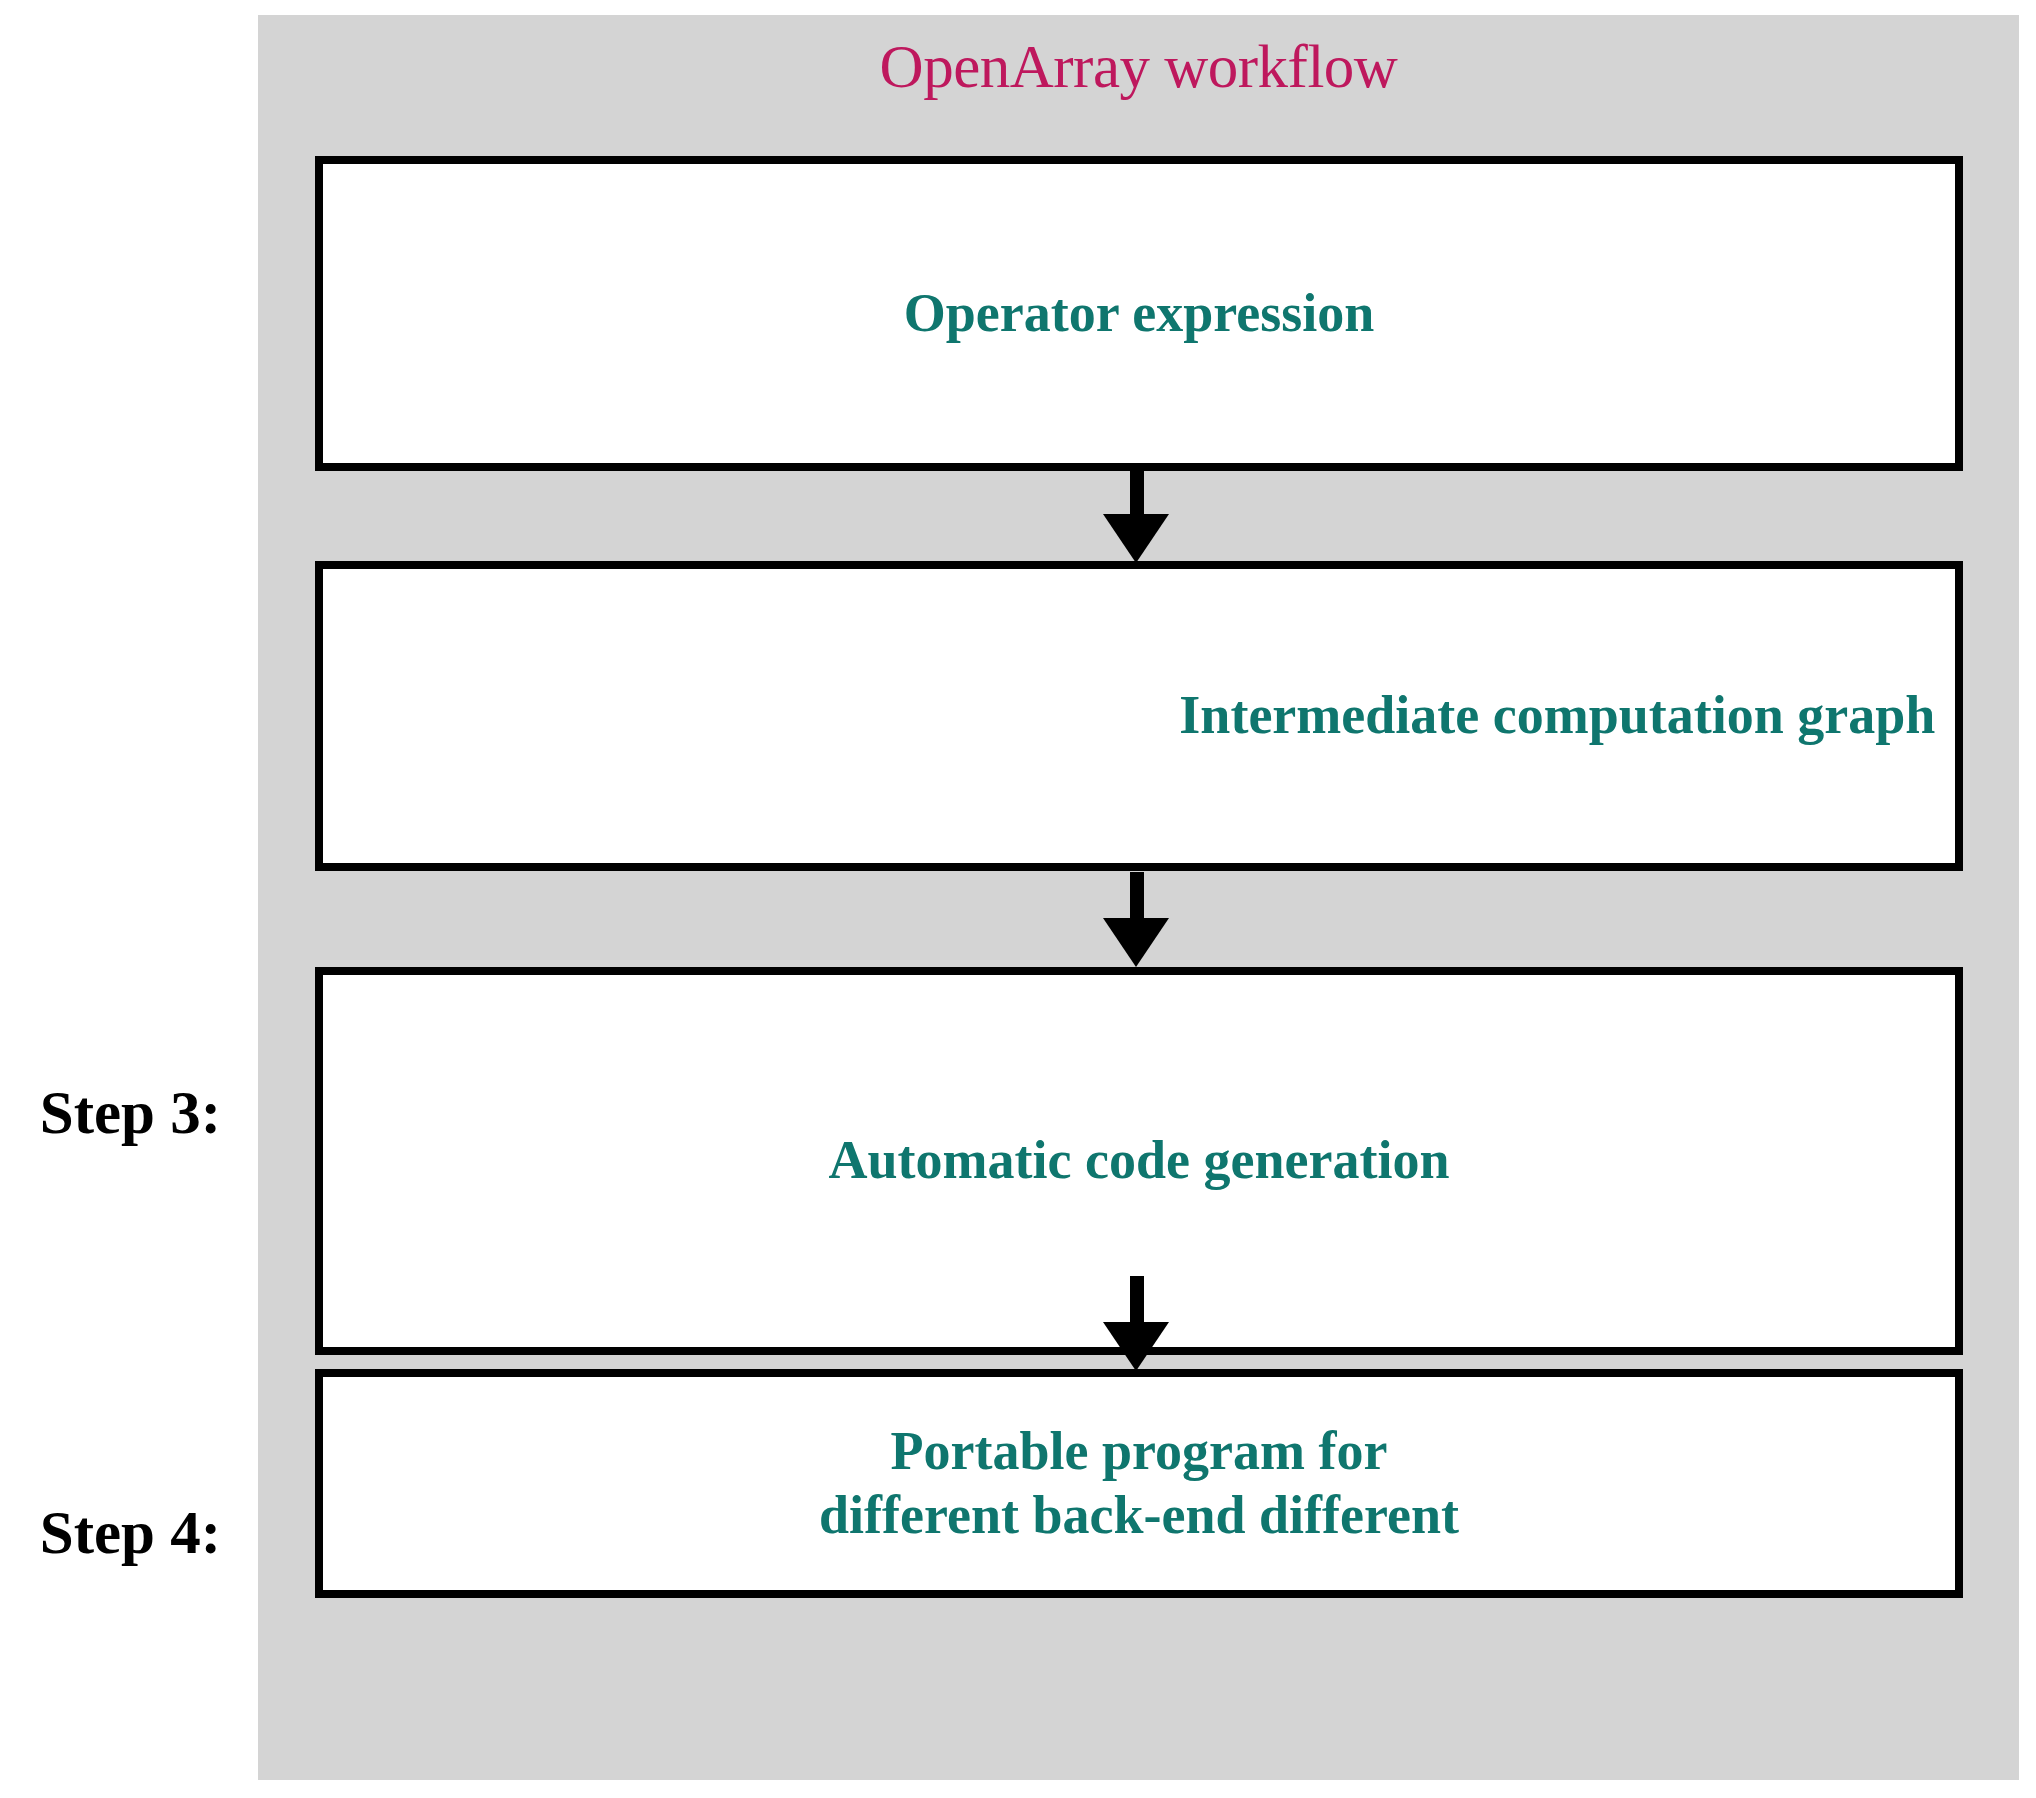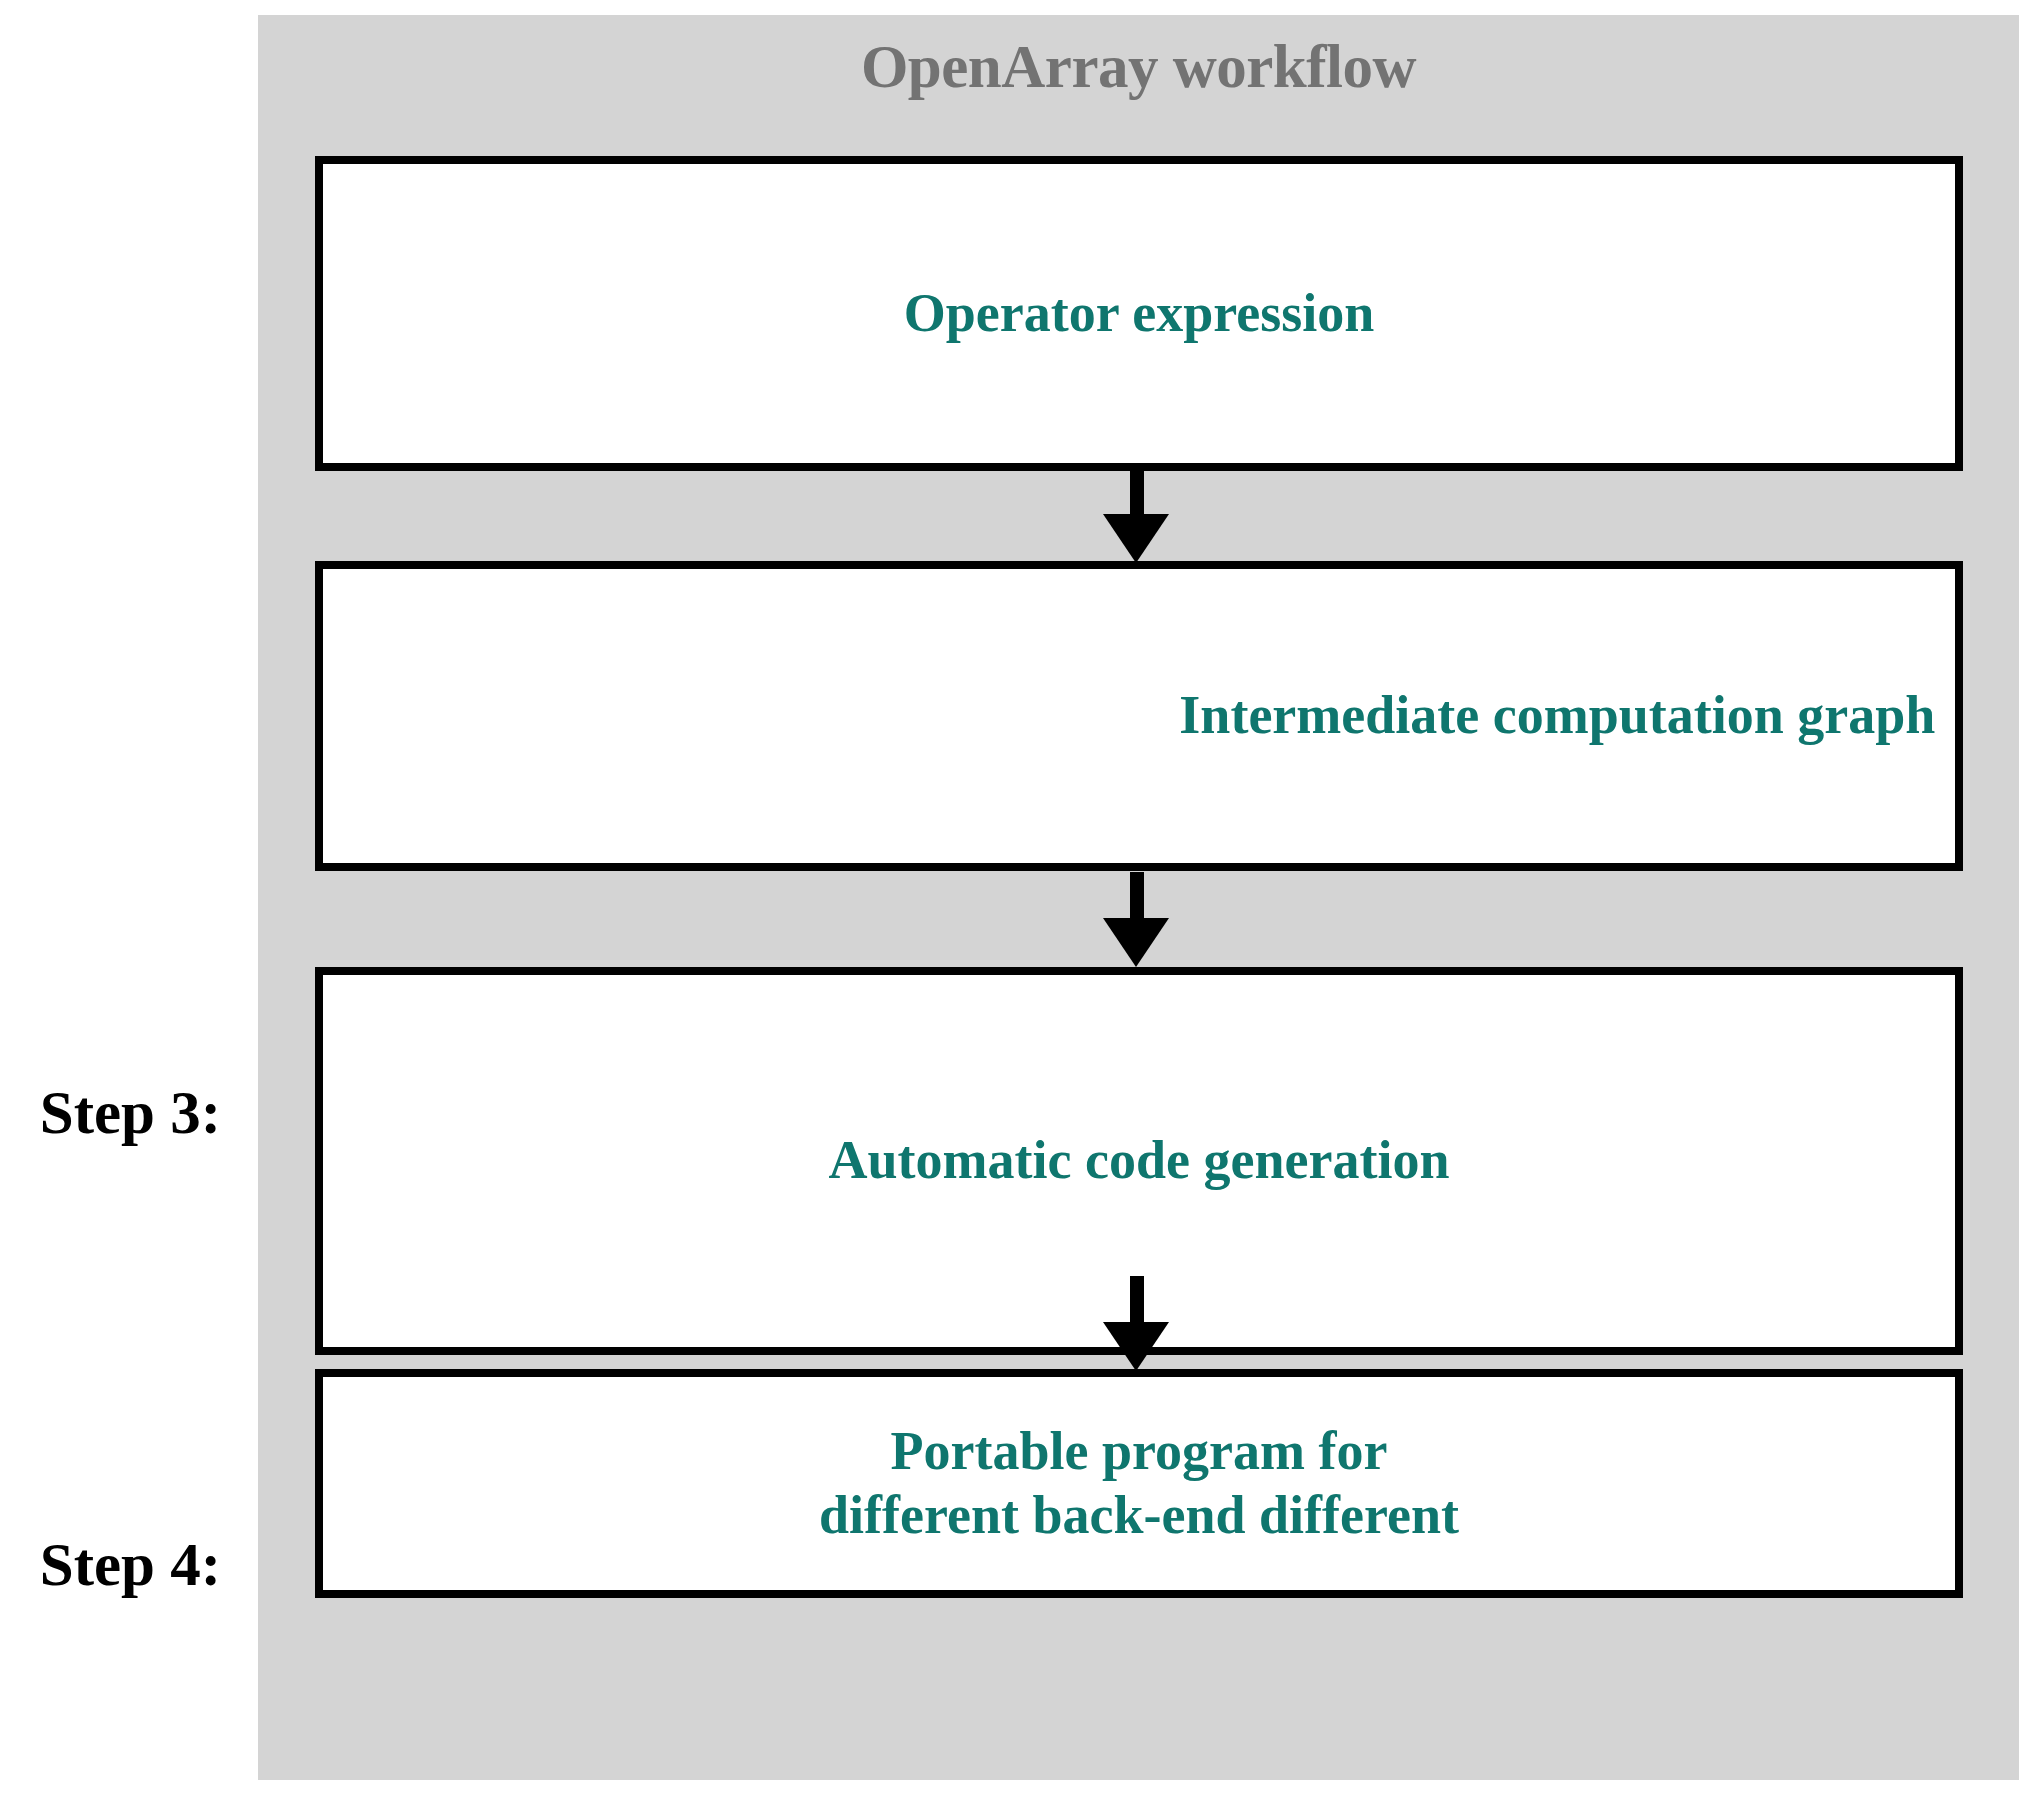--- a/index.html
+++ b/index.html
@@ -30,23 +30,23 @@
   }
 
   
   .diagram-title {
     position: absolute;
     left: 258px;
     top: 35px;
     width: 1761px;
     text-align: center;
     font-size: 61px;
-    font-weight: bold;
+    font-weight: normal;
     line-height: 1.05;
-    color: #737373;
+    color: #be185d;
     letter-spacing: -0.5px;
     white-space: nowrap;
   }
 
   
   .step-label {
     position: absolute;
     left: 9.9px;
     width: 241px;
     text-align: center;
@@ -124,21 +124,21 @@
   <div class="step-label" style="top:1078px;">Step 3:</div>
   <div class="box" style="top:967px; height:388px;">
     <div class="box-text">
       <div>Automatic code generation</div>
     </div>
   </div>
 
   <div class="arrow" style="top:1276px; height:57px;"></div>
   <div class="arrow-head" style="top:1322px;"></div>
 
-  <div class="step-label" style="top:1498px;margin-top:32px;">Step 4:</div>
+  <div class="step-label" style="top:1498px;">Step 4:</div>
   <div class="box" style="top:1369px; height:229px;">
     <div class="box-text">
       <div>Portable program for</div>
       <div>different back-end different</div>
     </div>
   </div>
 
 </div>
 
 

